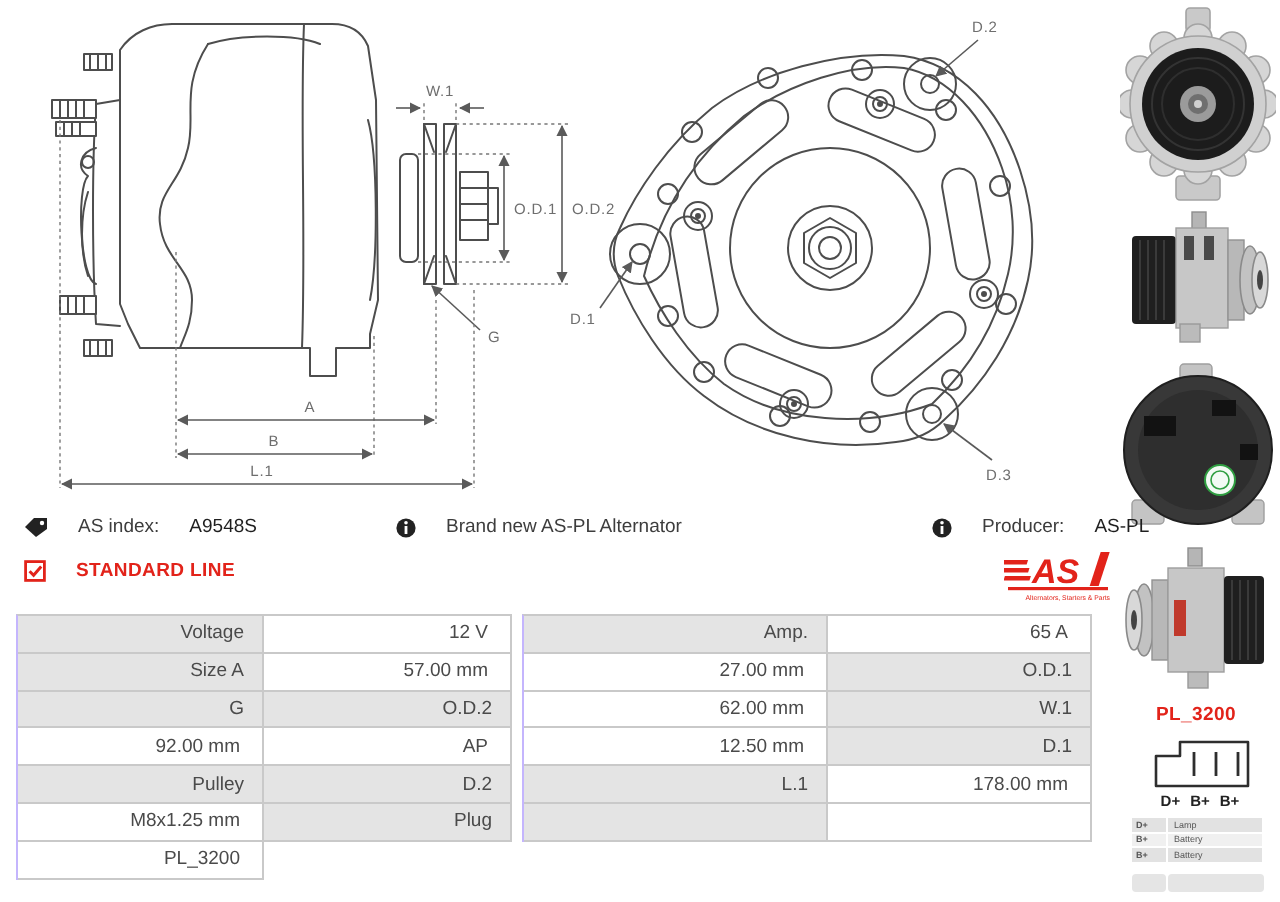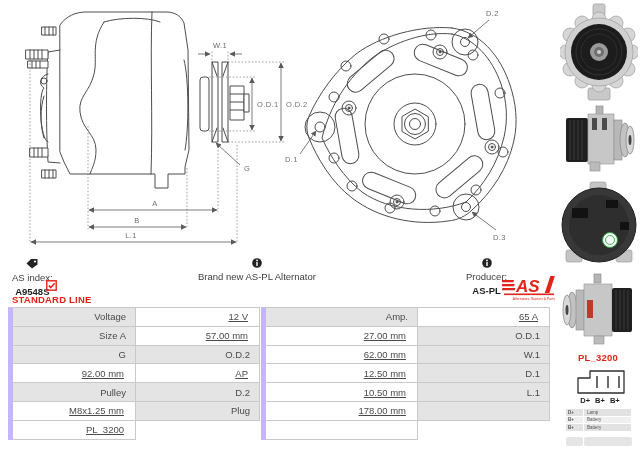--- a/index.html
+++ b/index.html
@@ -10,33 +10,33 @@
 
   
   .ln{fill:none;stroke:#4d4d4d;stroke-width:1;stroke-linejoin:round;stroke-linecap:round;}
   .fw{fill:#ffffff;stroke:#4d4d4d;stroke-width:1;stroke-linejoin:round;}
   .dot{fill:none;stroke:#777;stroke-width:0.7;stroke-dasharray:1.6 1.8;}
   .dim{stroke:#5a5a5a;stroke-width:0.8;marker-start:url(#ar);marker-end:url(#ar);}
   .lead{stroke:#5a5a5a;stroke-width:0.8;marker-end:url(#ar);fill:none;}
   .dlab{fill:#6e6e6e;font-size:7.5px;letter-spacing:0.4px;font-family:"Liberation Sans",sans-serif;}
 
   
-  .info-item{position:absolute;display:flex;align-items:center;gap:3px;font-size:9.5px;color:#3d3d3d;white-space:nowrap;flex-direction:column;}
-  .b{font-weight:bold;color:#1f1f1f;}
+  .info-item{position:absolute;display:flex;align-items:center;gap:15px;font-size:9.5px;color:#3d3d3d;white-space:nowrap;}
+  .b{font-weight:normal;color:#1f1f1f;}
   .red-bold{color:#e2231a;font-weight:bold;letter-spacing:0.2px;text-align:right;}
 
   
   .half{position:absolute;top:307px;display:grid;grid-auto-rows:18.8px;
-        border-top:1px solid #c9c9c9;border-left:5px solid #c4b5fd;}
+        border-top:1px solid #c9c9c9;border-left:1px solid #c4b5fd;}
   .half-left{left:8px;grid-template-columns:123px 124px;}
   .half-right{left:261px;grid-template-columns:152px 132px;}
   .cell{border-right:1px solid #c9c9c9;border-bottom:1px solid #c9c9c9;display:flex;
         align-items:center;justify-content:flex-end;font-size:9.5px;color:#4a4a4a;}
   .cell.lab{background:#e4e4e4;padding-right:9px;}
-  .cell.val{background:#ffffff;padding-right:11px;text-decoration:underline;}
+  .cell.val{background:#ffffff;padding-right:11px;}
 
   
   .plug-name{position:absolute;left:558px;top:352px;width:80px;text-align:center;
              font-size:9.5px;font-weight:bold;color:#e2231a;letter-spacing:0.2px;}
   .pins{position:absolute;left:566px;top:396px;width:68px;display:flex;justify-content:center;
         gap:5px;font-size:7.5px;font-weight:bold;color:#222;}
   .legend{position:absolute;left:566px;top:409px;width:66px;display:grid;
           grid-template-columns:17px 47px;grid-auto-rows:6.5px;row-gap:1px;column-gap:1px;
           font-size:4.5px;color:#555;}
   .lg-pin{background:#e2e2e2;font-weight:bold;display:flex;align-items:center;padding-left:2px;}
@@ -317,21 +317,20 @@
 
   <div class="half half-right">
     <div class="cell lab">Amp.</div>
     <div class="cell val">65 A</div>
     <div class="cell val">27.00 mm</div>
     <div class="cell lab">O.D.1</div>
     <div class="cell val">62.00 mm</div>
     <div class="cell lab">W.1</div>
     <div class="cell val">12.50 mm</div>
     <div class="cell lab">D.1</div>
-    <div class="cell val">10.50 mm</div>
     <div class="cell lab">L.1</div>
     <div class="cell val">178.00 mm</div>
     <div class="cell lab"></div>
     <div class="cell val"></div>
   </div>
 
   <div class="plug-name">PL_3200</div>
 
   <svg class="abs" style="left:566px;top:367px" width="68" height="28" viewBox="0 0 68 28">
     <path d="M12,11 L24,11 L24,4 L58,4 L58,26 L12,26 Z" fill="none" stroke="#2e2e2e" stroke-width="1.3" stroke-linejoin="round"></path>

